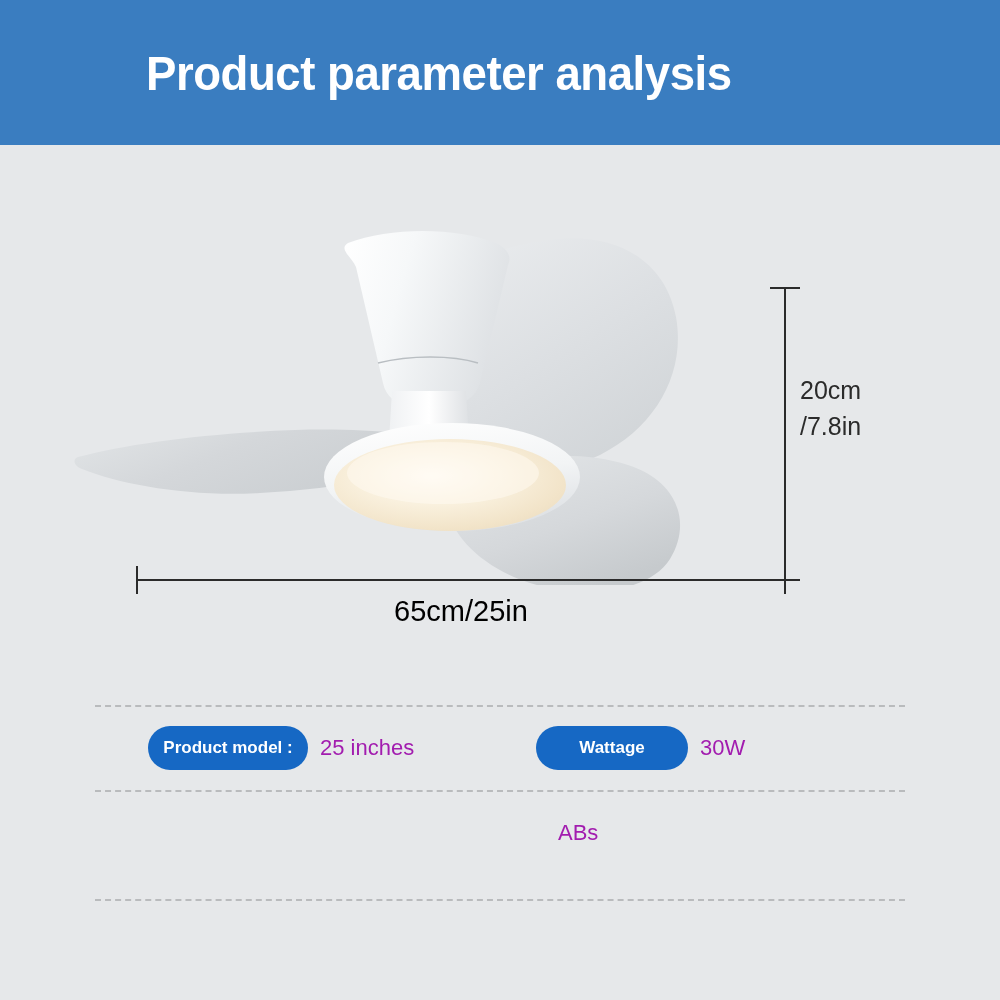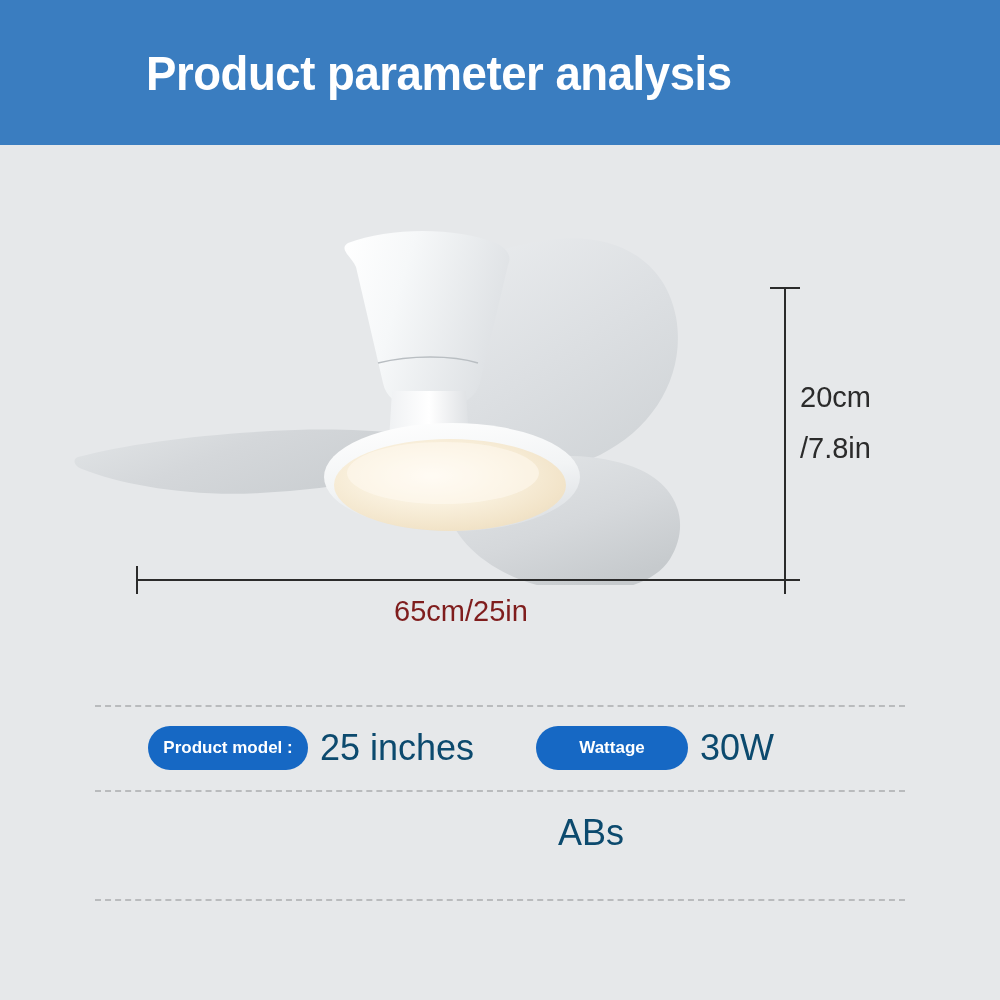--- a/index.html
+++ b/index.html
@@ -54,26 +54,26 @@
   .dim-h-tick-l {
     position:absolute; left:136px; top:566px; width:2px; height:28px;
     background:#2b2b2b;
   }
   .dim-h-tick-r {
     position:absolute; left:784px; top:566px; width:2px; height:28px;
     background:#2b2b2b;
   }
   .dim-v-label {
     position:absolute; left:800px; top:372px;
-    font-size:29px; color:#2b2b2b; line-height:51px;
+    font-size:25px; color:#2b2b2b; line-height:36px;
     white-space:pre-line;
   }
   .dim-h-label {
     position:absolute; left:137px; top:595px; width:648px;
-    text-align:center; font-size:29px; color:#7f1d1d;
+    text-align:center; font-size:29px; color:#000000;
   }
 
   
   .specs { position:absolute; left:0; top:700px; width:1000px; height:210px; }
   .rule {
     position:absolute; left:95px; width:810px; height:0;
     border-top:2px dashed #b9bbbd;
   }
   .rule.r1 { top:5px; }
   .rule.r2 { top:90px; }
@@ -95,22 +95,22 @@
     font-weight:bold;
     height:44px;
     display:flex; align-items:center; justify-content:center;
     padding:0 14px;
     white-space:nowrap;
   }
   .badge.wide  { min-width:160px; }
   .badge.fixed { width:152px; }
   .spec-value {
     margin-left:12px;
-    font-size:36px;
-    color:#0c4a6e;
+    font-size:22px;
+    color:#a21caf;
     white-space:nowrap;
   }
   .spec-value.pad { margin-left:22px; }
 </style>
 </head>
 <body>
 
 <div class="page">
 
   <div class="banner">

